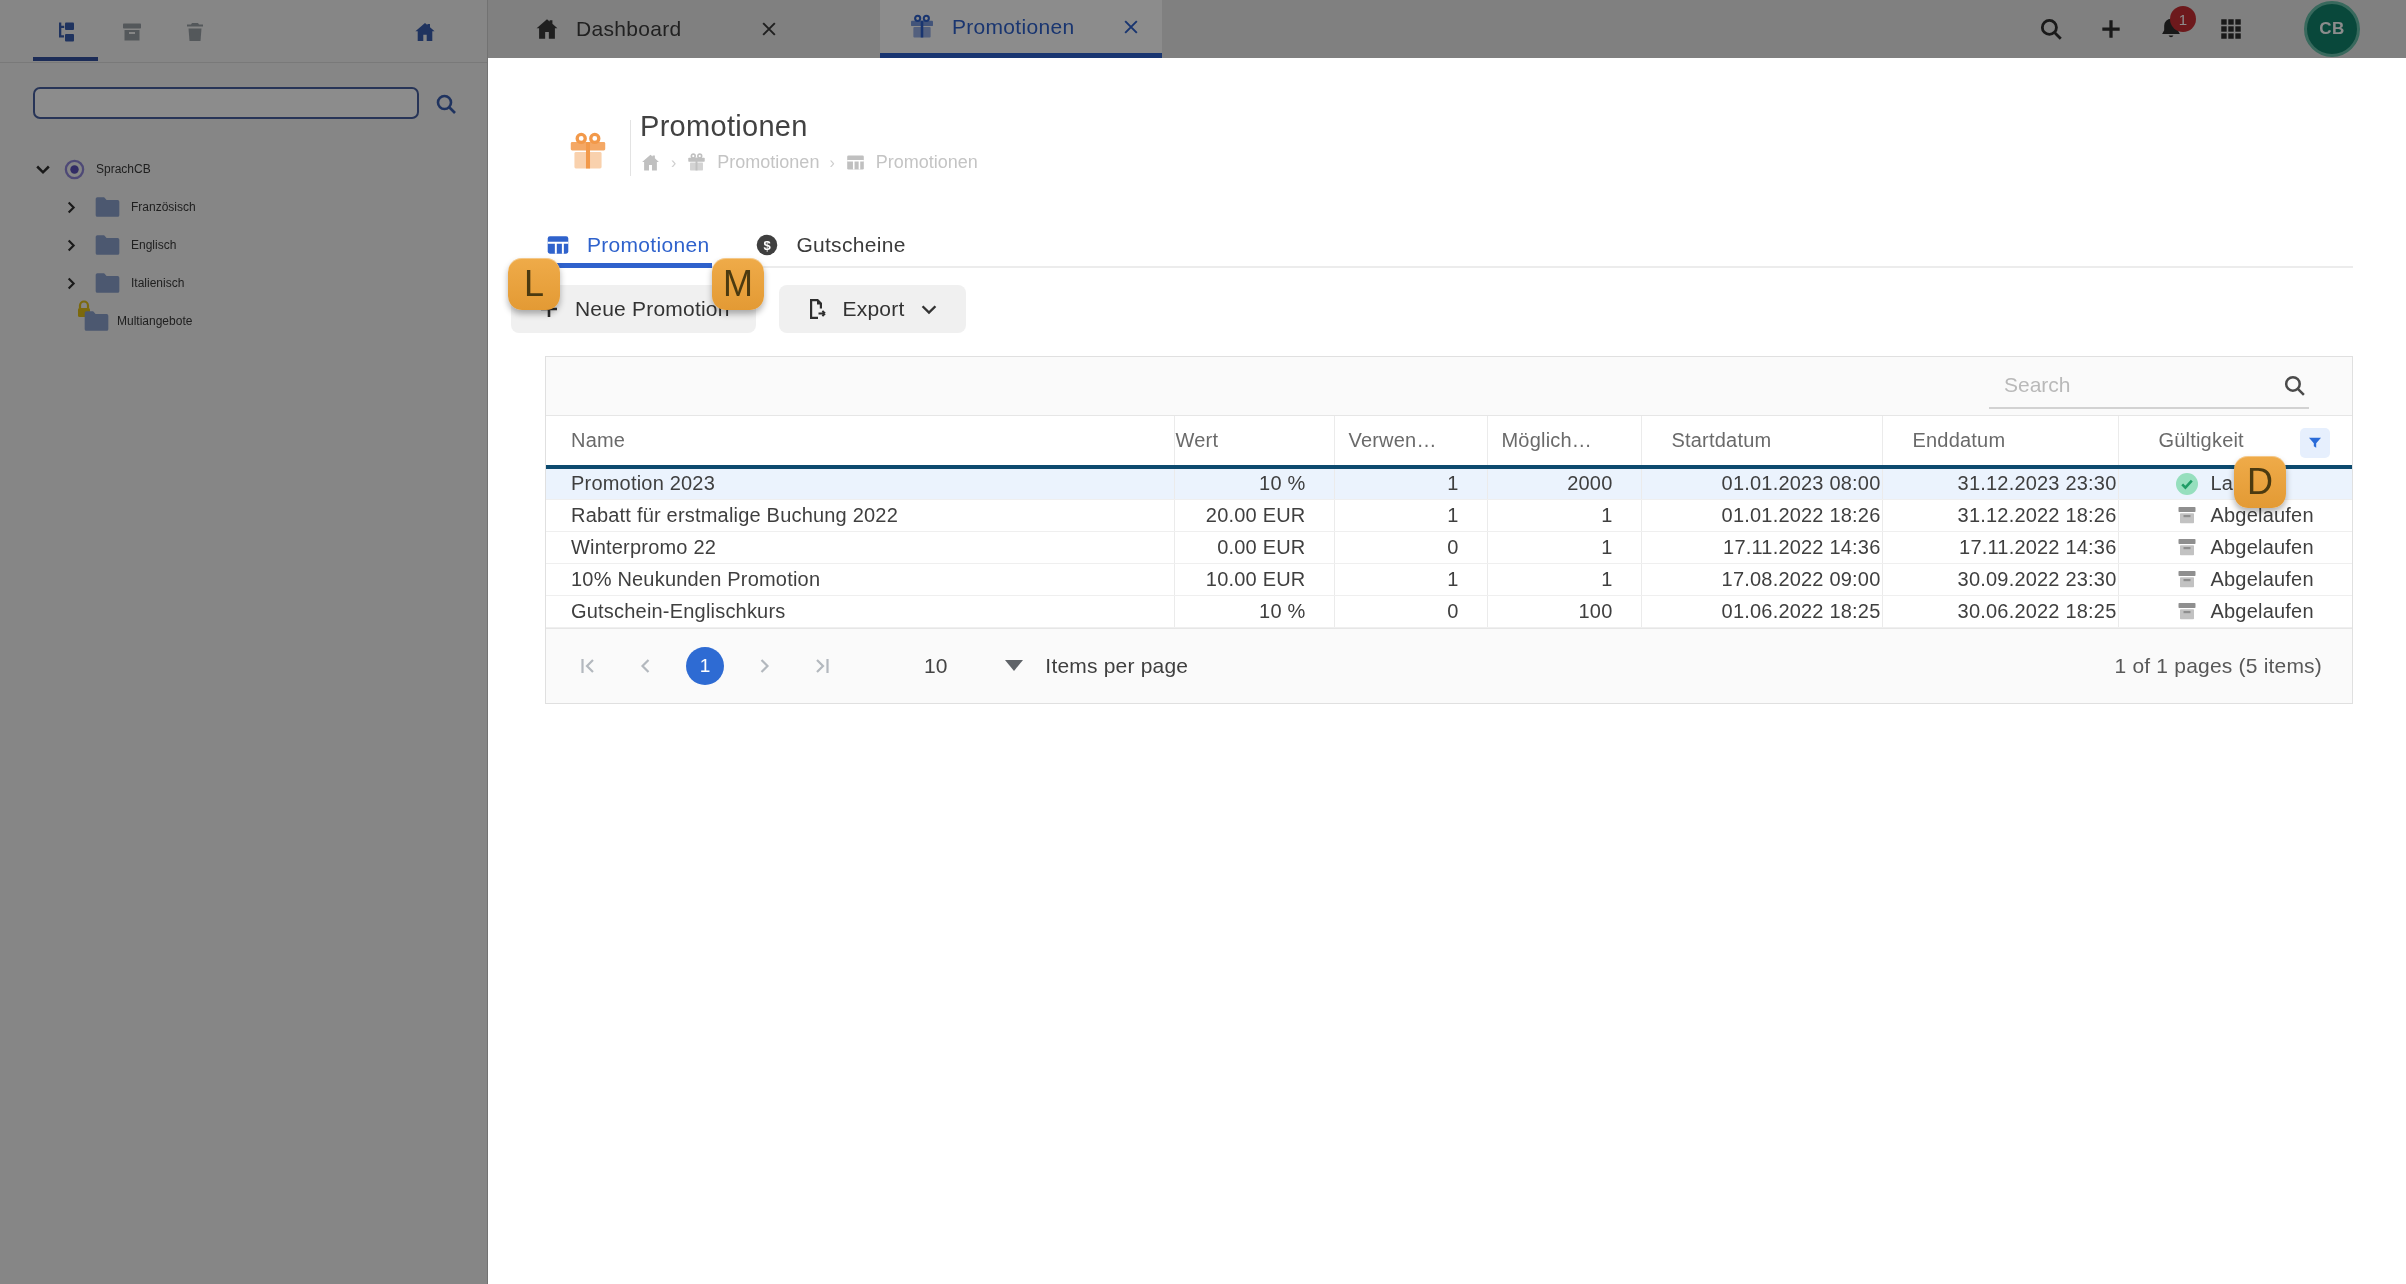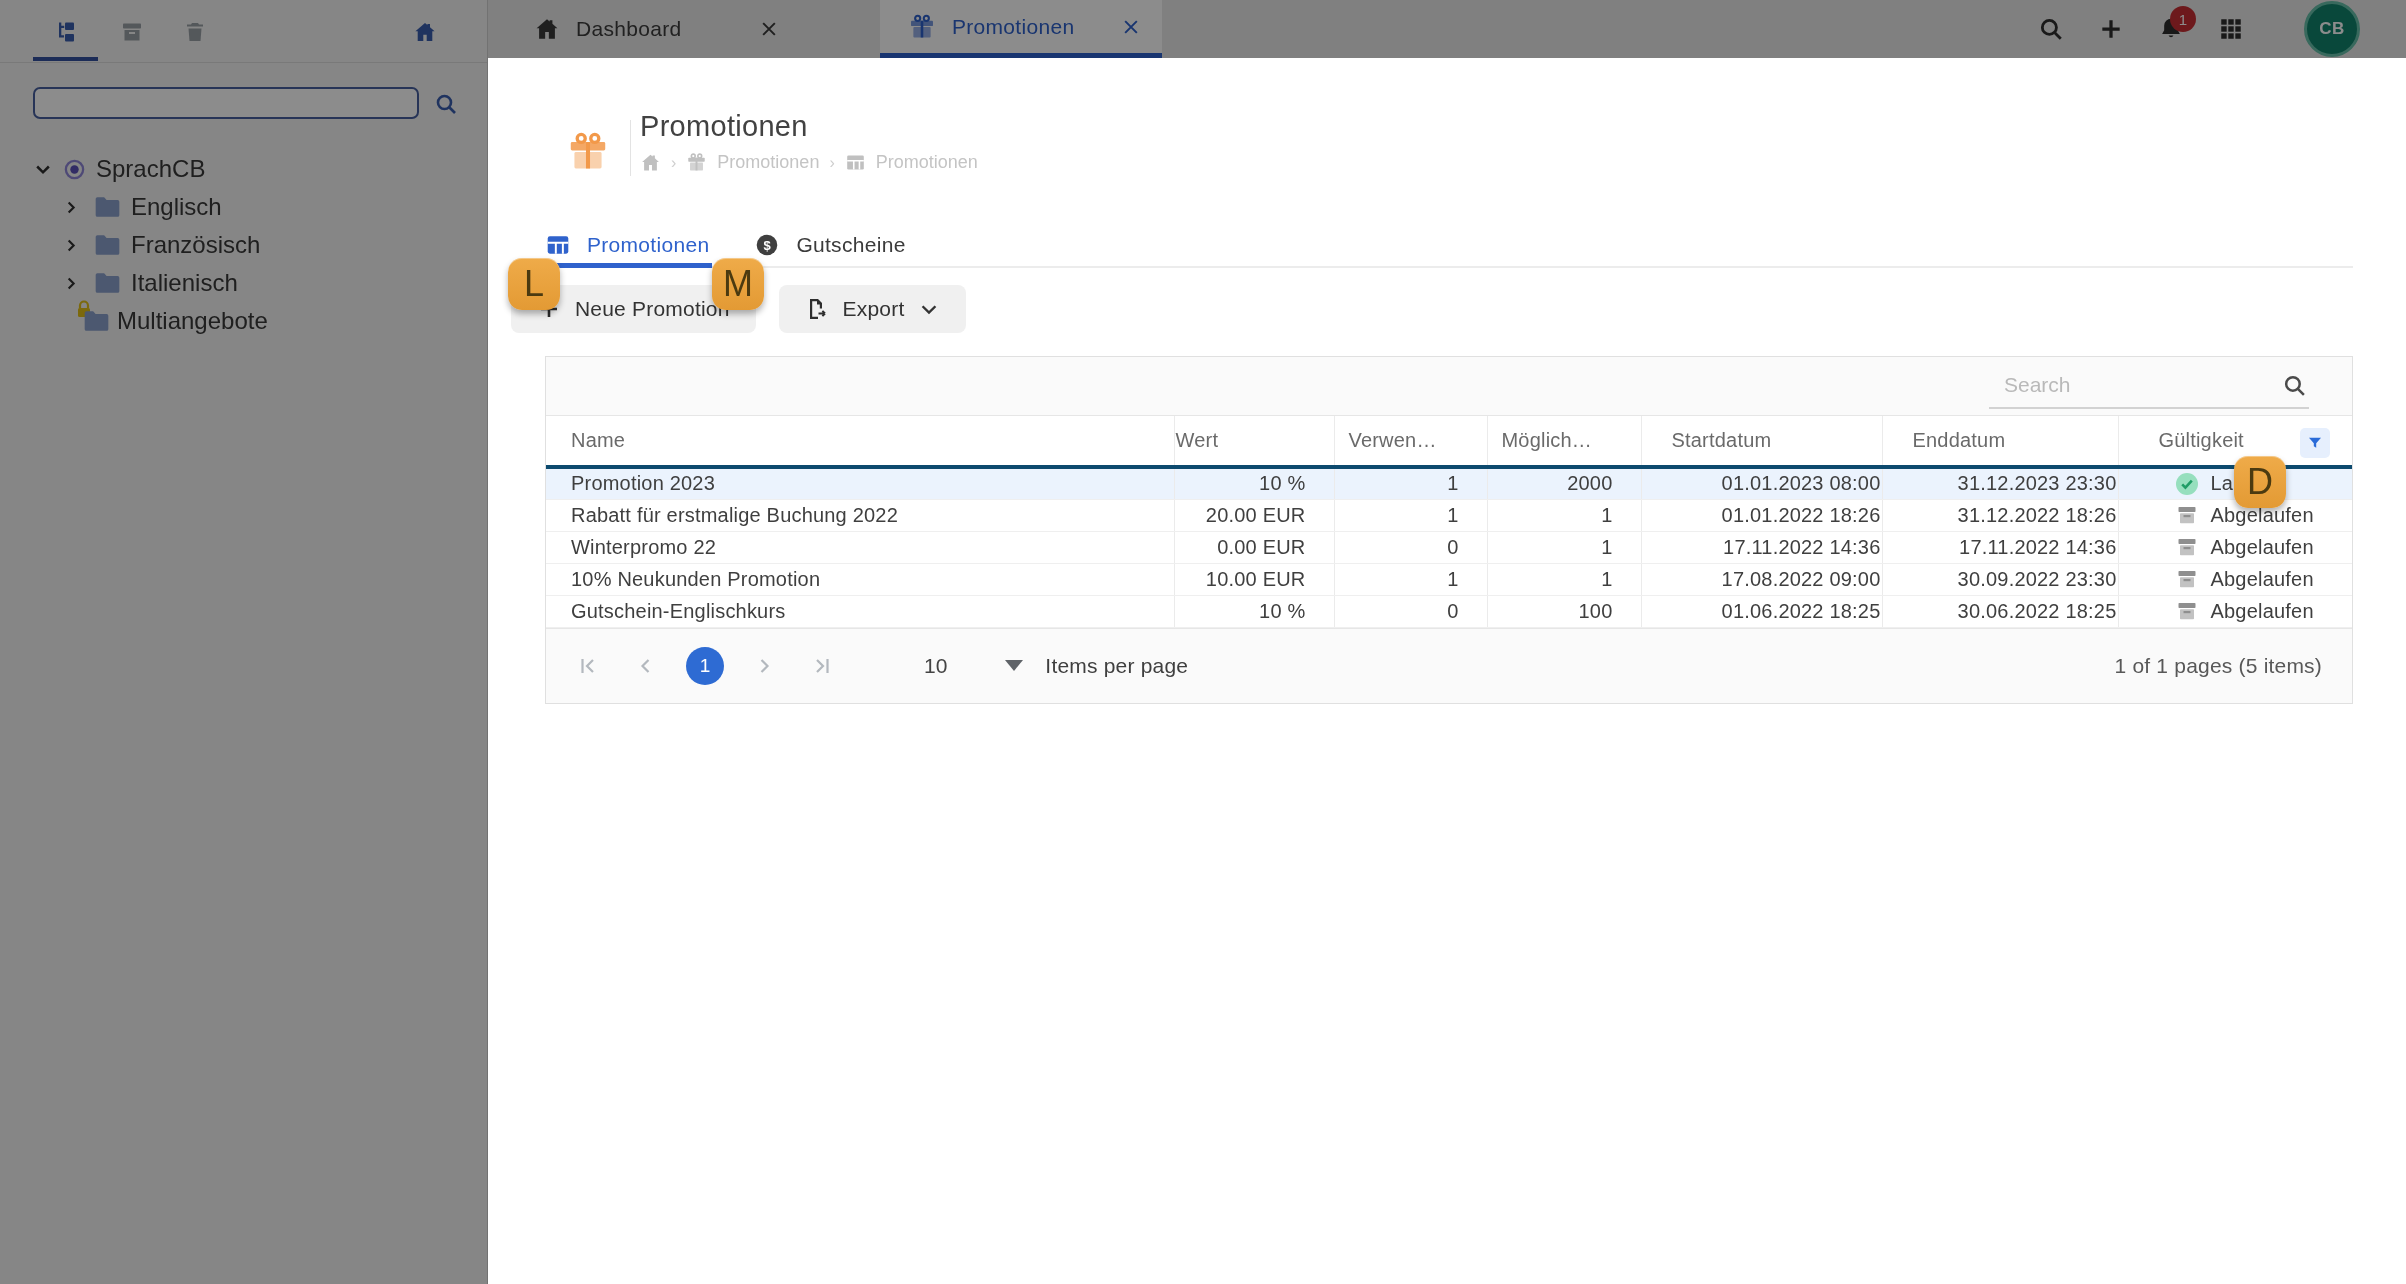--- a/index.html
+++ b/index.html
@@ -26,21 +26,21 @@
   
   .sidebar{position:absolute;left:0;top:0;width:488px;height:1284px;background:#f4f4f4;border-right:1px solid #cfcfcf;box-sizing:border-box;}
   .side-toolbar{position:relative;height:62px;border-bottom:1px solid #dcdcdc;}
   .st-icon{position:absolute;top:20px;width:24px;height:24px;color:#9aa0a6;}
   .st-icon.blue{color:#3a5dae;}
   .st-underline{position:absolute;left:33px;top:57px;width:65px;height:4px;background:#33519f;}
   .side-search{position:absolute;left:0;top:62px;width:488px;height:78px;}
   .side-search input{position:absolute;left:33px;top:25px;width:386px;height:32px;box-sizing:border-box;border:2px solid #47609f;border-radius:7px;background:#ffffff;outline:none;font-size:18px;padding:0 10px;color:#333;}
   .side-search .search-glyph{position:absolute;left:434px;top:30px;width:24px;height:24px;color:#3a5dae;}
   .tree{position:absolute;left:0;top:150px;width:488px;}
-  .tree-row{position:relative;height:38px;display:flex;align-items:center;font-size:24px;color:#3a3a3a;cursor:pointer;}
+  .tree-row{position:relative;height:38px;display:flex;align-items:center;font-size:12px;color:#3a3a3a;cursor:pointer;}
   .tree-row .t-caret{width:20px;height:20px;color:#2f2f2f;position:absolute;left:33px;}
   .tree-row.child .t-caret{left:63px;width:17px;height:17px;}
   .t-radio{position:absolute;left:63px;width:23px;height:23px;}
   .t-label-root{position:absolute;left:96px;}
   .tree-row.child .t-folder{position:absolute;left:94px;width:27px;height:22px;color:#8AA0CC;}
   .tree-row.child .t-label{position:absolute;left:131px;}
   .tree-row.locked .t-folder{position:absolute;left:83px;width:27px;height:22px;color:#8AA0CC;}
   .tree-row.locked .t-label{position:absolute;left:117px;}
   .t-lock{position:absolute;left:76px;top:-2px;width:16px;height:18px;}
 
@@ -252,34 +252,34 @@
             <span class="t-caret">
               <svg viewBox="0 0 24 24" fill="none" stroke="currentColor" stroke-width="3">
                 <path d="M8 5l7 7-7 7"></path>
               </svg>
             </span>
             <span class="t-folder">
               <svg viewBox="0 0 24 20" fill="currentColor">
                 <path d="M1.5 2.5A1.5 1.5 0 0 1 3 1h6l2.2 2.5H21A1.5 1.5 0 0 1 22.5 5v12a1.5 1.5 0 0 1-1.5 1.5H3A1.5 1.5 0 0 1 1.5 17z"></path>
               </svg>
             </span>
-            <span class="t-label">Englisch</span>
+            <span class="t-label">Französisch</span>
           </div>
           <div class="tree-row child">
             <span class="t-caret">
               <svg viewBox="0 0 24 24" fill="none" stroke="currentColor" stroke-width="3">
                 <path d="M8 5l7 7-7 7"></path>
               </svg>
             </span>
             <span class="t-folder">
               <svg viewBox="0 0 24 20" fill="currentColor">
                 <path d="M1.5 2.5A1.5 1.5 0 0 1 3 1h6l2.2 2.5H21A1.5 1.5 0 0 1 22.5 5v12a1.5 1.5 0 0 1-1.5 1.5H3A1.5 1.5 0 0 1 1.5 17z"></path>
               </svg>
             </span>
-            <span class="t-label">Französisch</span>
+            <span class="t-label">Englisch</span>
           </div>
           <div class="tree-row child">
             <span class="t-caret">
               <svg viewBox="0 0 24 24" fill="none" stroke="currentColor" stroke-width="3">
                 <path d="M8 5l7 7-7 7"></path>
               </svg>
             </span>
             <span class="t-folder">
               <svg viewBox="0 0 24 20" fill="currentColor">
                 <path d="M1.5 2.5A1.5 1.5 0 0 1 3 1h6l2.2 2.5H21A1.5 1.5 0 0 1 22.5 5v12a1.5 1.5 0 0 1-1.5 1.5H3A1.5 1.5 0 0 1 1.5 17z"></path>

